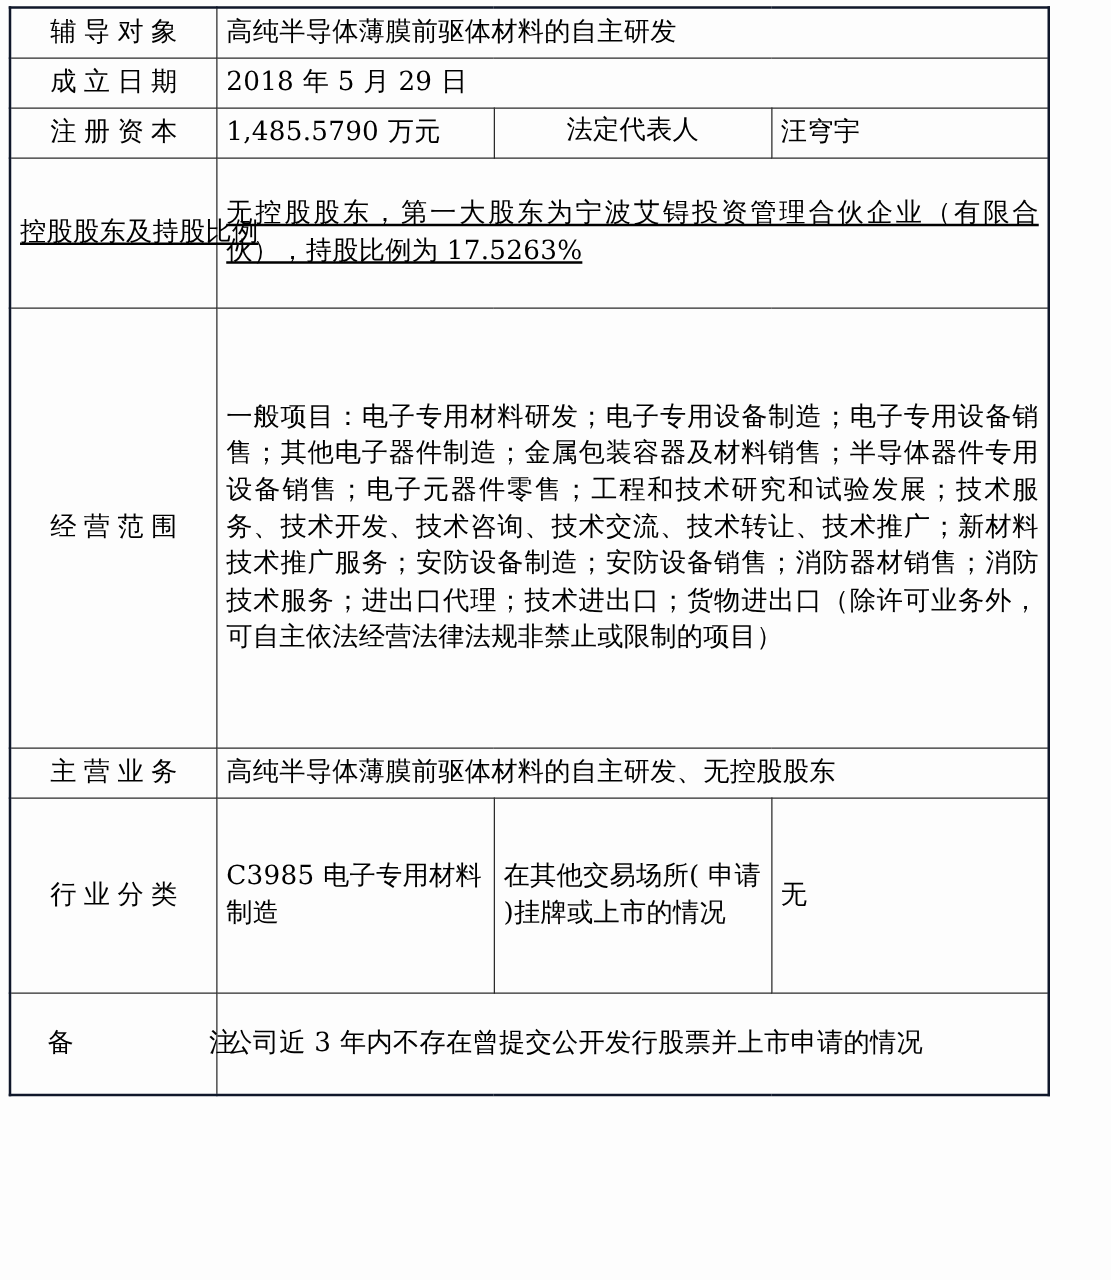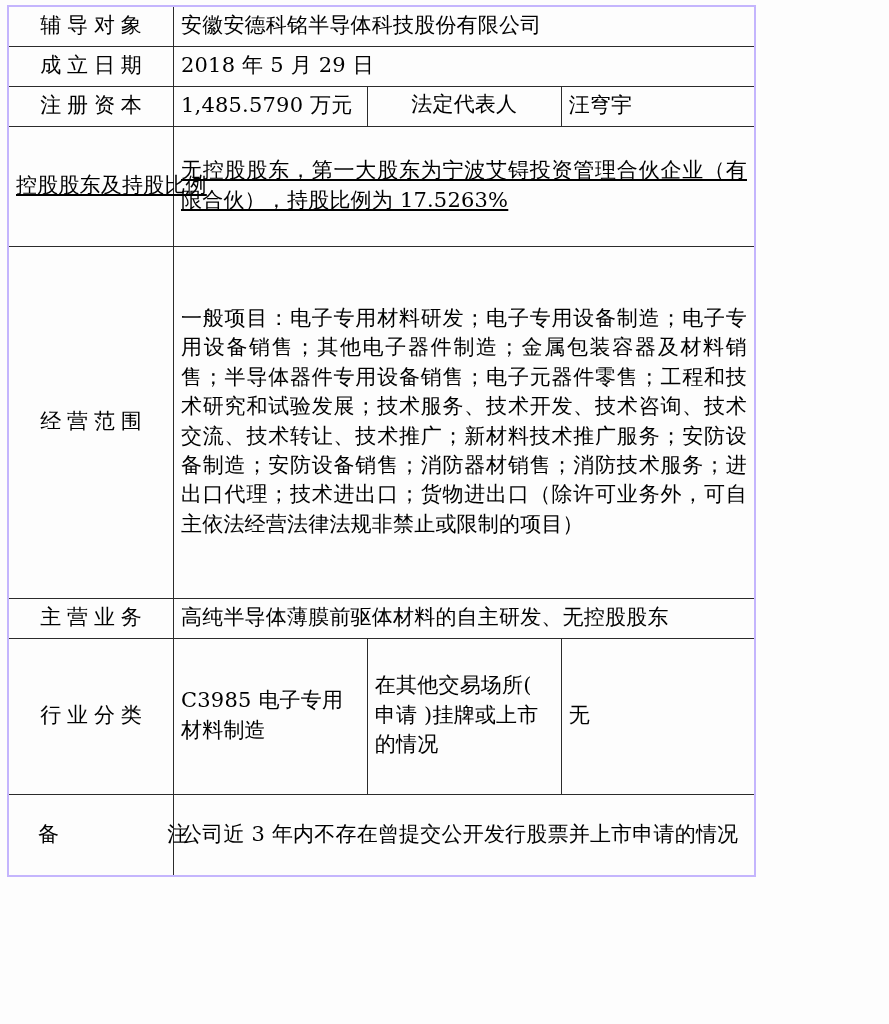--- a/index.html
+++ b/index.html
@@ -16,24 +16,24 @@
   }
   .page {
     position: relative;
     width: 889px;
     height: 1024px;
     background: #fdfdfd;
     box-sizing: border-box;
     padding: 5px 9px 7px 7px;
   }
   table.info-table {
-    width: 749px;
+    width: 833px;
     border-collapse: collapse;
     table-layout: fixed;
-    border: 2px solid #c4b5fd;
+    border: 2px solid #0f172a;
   }
   table.info-table td {
     border: 1px solid #2b2b2b;
     padding: 3px 7px 4px 7px;
     vertical-align: middle;
     font-size: 21px;
     line-height: 1.40;
     letter-spacing: 0.2px;
     word-break: break-all;
   }
@@ -118,21 +118,21 @@
 <body>
 
 <div class="page">
   <table class="info-table">
     <tbody>
 
       <tr class="row-h1">
         <td class="label">
           <span class="spaced">辅导对象</span>
         </td>
-        <td class="value" colspan="3">安徽安德科铭半导体科技股份有限公司</td>
+        <td class="value" colspan="3">高纯半导体薄膜前驱体材料的自主研发</td>
       </tr>
 
       <tr class="row-h2">
         <td class="label">
           <span class="spaced">成立日期</span>
         </td>
         <td class="value" colspan="3">2018 年 5 月 29 日</td>
       </tr>
 
       <tr class="row-h3">

